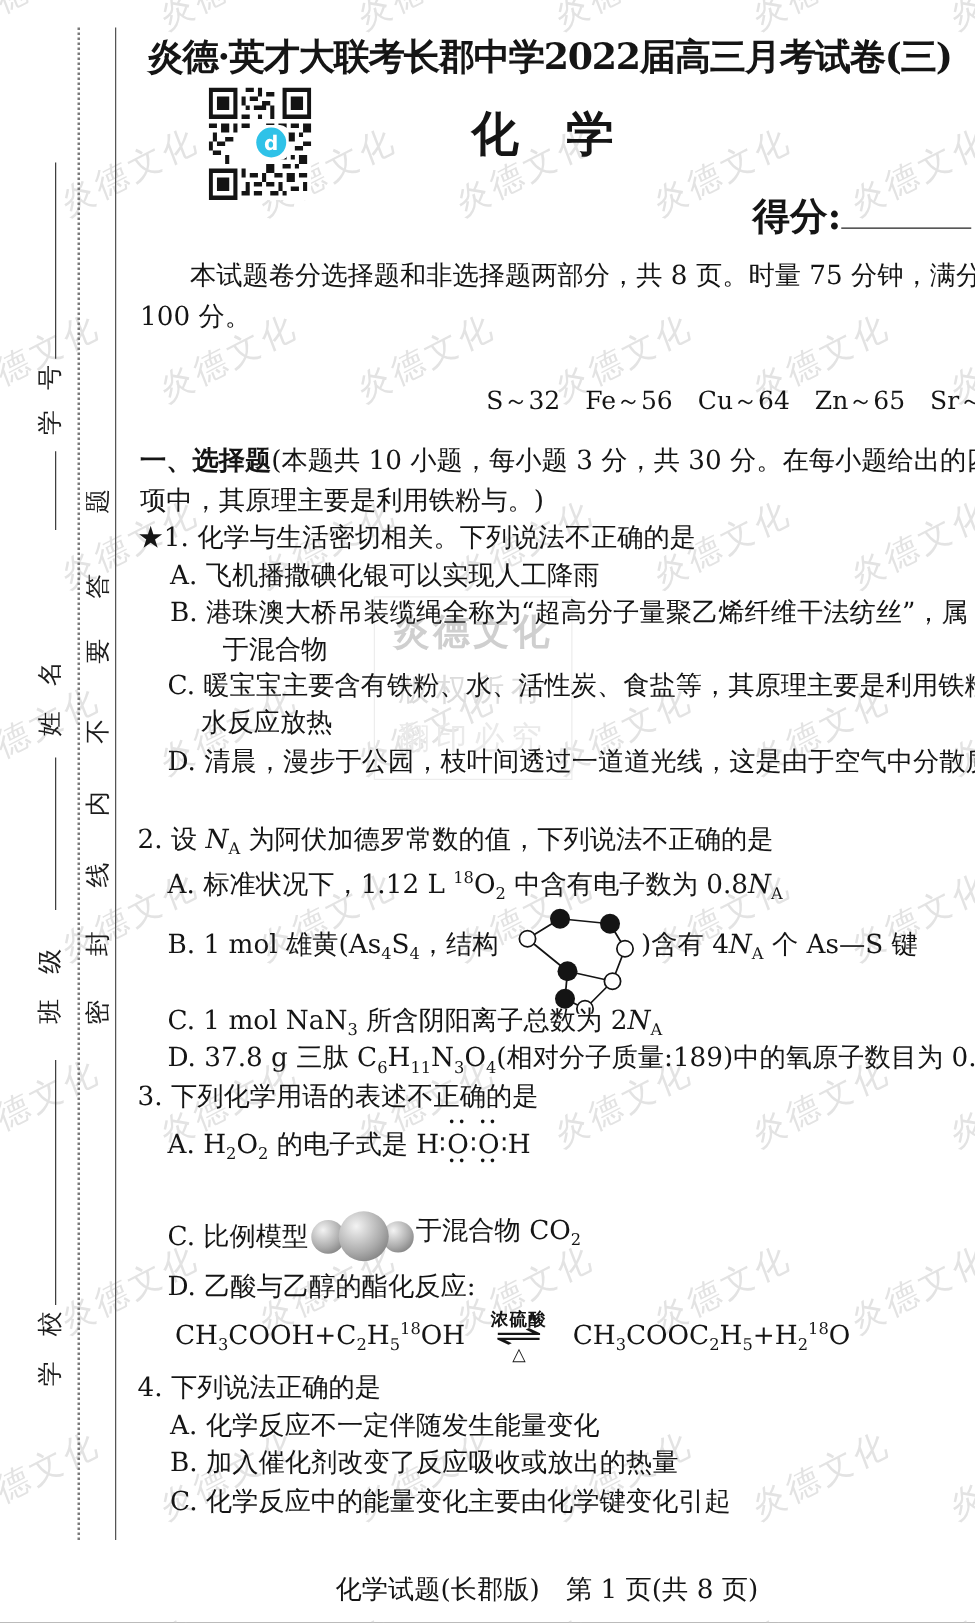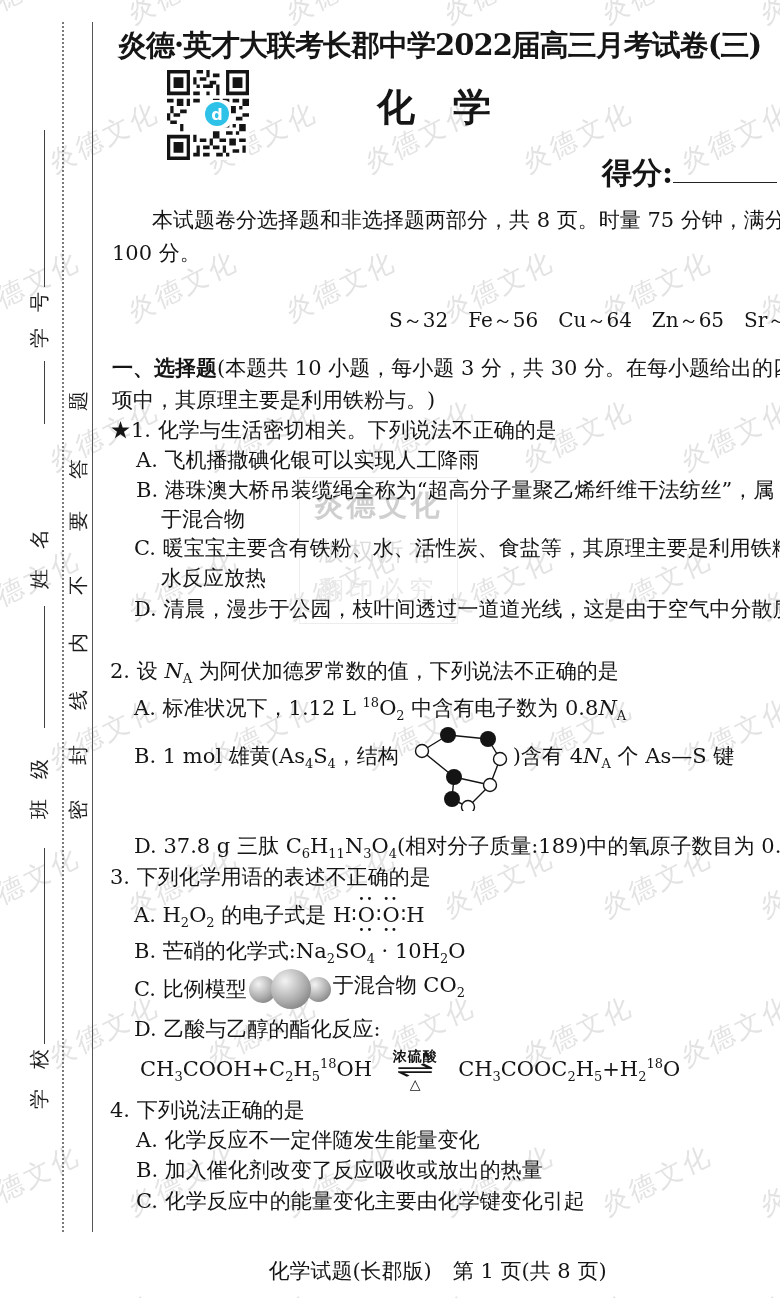--- a/index.html
+++ b/index.html
@@ -175,21 +175,21 @@
   <div class="ln" style="left:389px;top:308px;font-size:20px">S～32　Fe～56　Cu～64　Zn～65　Sr～88</div>
 
   <div class="ln" style="left:112px;top:355px">
     <span class="b">一、选择题</span><span>(本题共 10 小题，每小题 3 分，共 30 分。在每小题给出的四个选</span>
   </div>
   <div class="ln" style="left:112px;top:388px">项中，其原理主要是利用铁粉与。)</div>
 
   <div class="ln" style="left:110px;top:418px">★1. 化学与生活密切相关。下列说法不正确的是</div>
   <div class="ln" style="left:136px;top:448px">A. 飞机播撒碘化银可以实现人工降雨</div>
   <div class="ln" style="left:136px;top:478px">B. 港珠澳大桥吊装缆绳全称为“超高分子量聚乙烯纤维干法纺丝”，属</div>
-  <div class="ln" style="left:161px;top:507px">于混合物</div>
+  <div class="ln" style="left:178px;top:507px">于混合物</div>
   <div class="ln" style="left:134px;top:536px">C. 暖宝宝主要含有铁粉、水、活性炭、食盐等，其原理主要是利用铁粉与</div>
   <div class="ln" style="left:161px;top:566px">水反应放热</div>
   <div class="ln" style="left:134px;top:597px">D. 清晨，漫步于公园，枝叶间透过一道道光线，这是由于空气中分散质</div>
 
   <div class="ln" style="left:110px;top:659px"><span>2. 设 </span><span class="it">N</span><sub>A</sub><span> 为阿伏加德罗常数的值，下列说法不正确的是</span></div>
   <div class="ln" style="left:134px;top:690px"><span>A. 标准状况下，1.12 L </span><sup>18</sup><span>O</span><sub>2</sub><span> 中含有电子数为 0.8</span><span class="it">N</span><sub>A</sub></div>
   <div class="ln flexln" style="left:134px;top:708px;height:104px">
     <span><span>B. 1 mol 雄黄(As</span><sub>4</sub><span>S</span><sub>4</sub><span>，结构</span></span>
     <svg class="mol" width="108" height="102" viewBox="0 0 108 102">
       <g stroke="#141414" stroke-width="1.4" fill="none">
@@ -203,25 +203,25 @@
       </g>
       <g fill="#ffffff" stroke="#141414" stroke-width="1.4">
         <circle cx="20" cy="42" r="6.5"></circle>
           <circle cx="98" cy="50" r="6.5"></circle>
         <circle cx="88" cy="76" r="6.5"></circle>
           <circle cx="66" cy="98" r="6.5"></circle>
       </g>
     </svg>
     <span><span>)含有 4</span><span class="it">N</span><sub>A</sub><span> 个 As—S 键</span></span>
   </div>
+  <div class="ln" style="left:134px;top:804px"><span>C. 1 mol NaN</span><sub>3</sub><span> 所含阴阳离子总数为 2</span><span class="it">N</span><sub>A</sub></div>
   <div class="ln" style="left:134px;top:834px"><span>D. 37.8 g 三肽 C</span><sub>6</sub><span>H</span><sub>11</sub><span>N</span><sub>3</sub><span>O</span><sub>4</sub><span>(相对分子质量:189)中的氧原子数目为 0.8</span></div>
 
   <div class="ln" style="left:110px;top:865px">3. 下列化学用语的表述不正确的是</div>
   <div class="ln" style="left:134px;top:903px"><span>A. H</span><sub>2</sub><span>O</span><sub>2</sub><span> 的电子式是 H</span><span>∶</span><span class="odots">O</span><span>∶</span><span class="odots">O</span><span>∶</span><span>H</span></div>
-  <div class="ln" style="left:134px;top:939px"><span>B. 芒硝的化学式:Na</span><sub>2</sub><span>SO</span><sub>4</sub><span> · 10H</span><sub>2</sub><span>O</span></div>
   <div class="ln flexln" style="left:134px;top:966px;height:46px">
     <span><span>C. 比例模型</span></span>
     <span class="sphwrap">
       <span class="sph s1"></span>
       <span class="sph s2"></span>
       <span class="sph s3"></span>
     </span>
     <span><span>于混合物 CO</span><sub>2</sub></span>
   </div>
   <div class="ln" style="left:134px;top:1017px">D. 乙酸与乙醇的酯化反应:</div>

